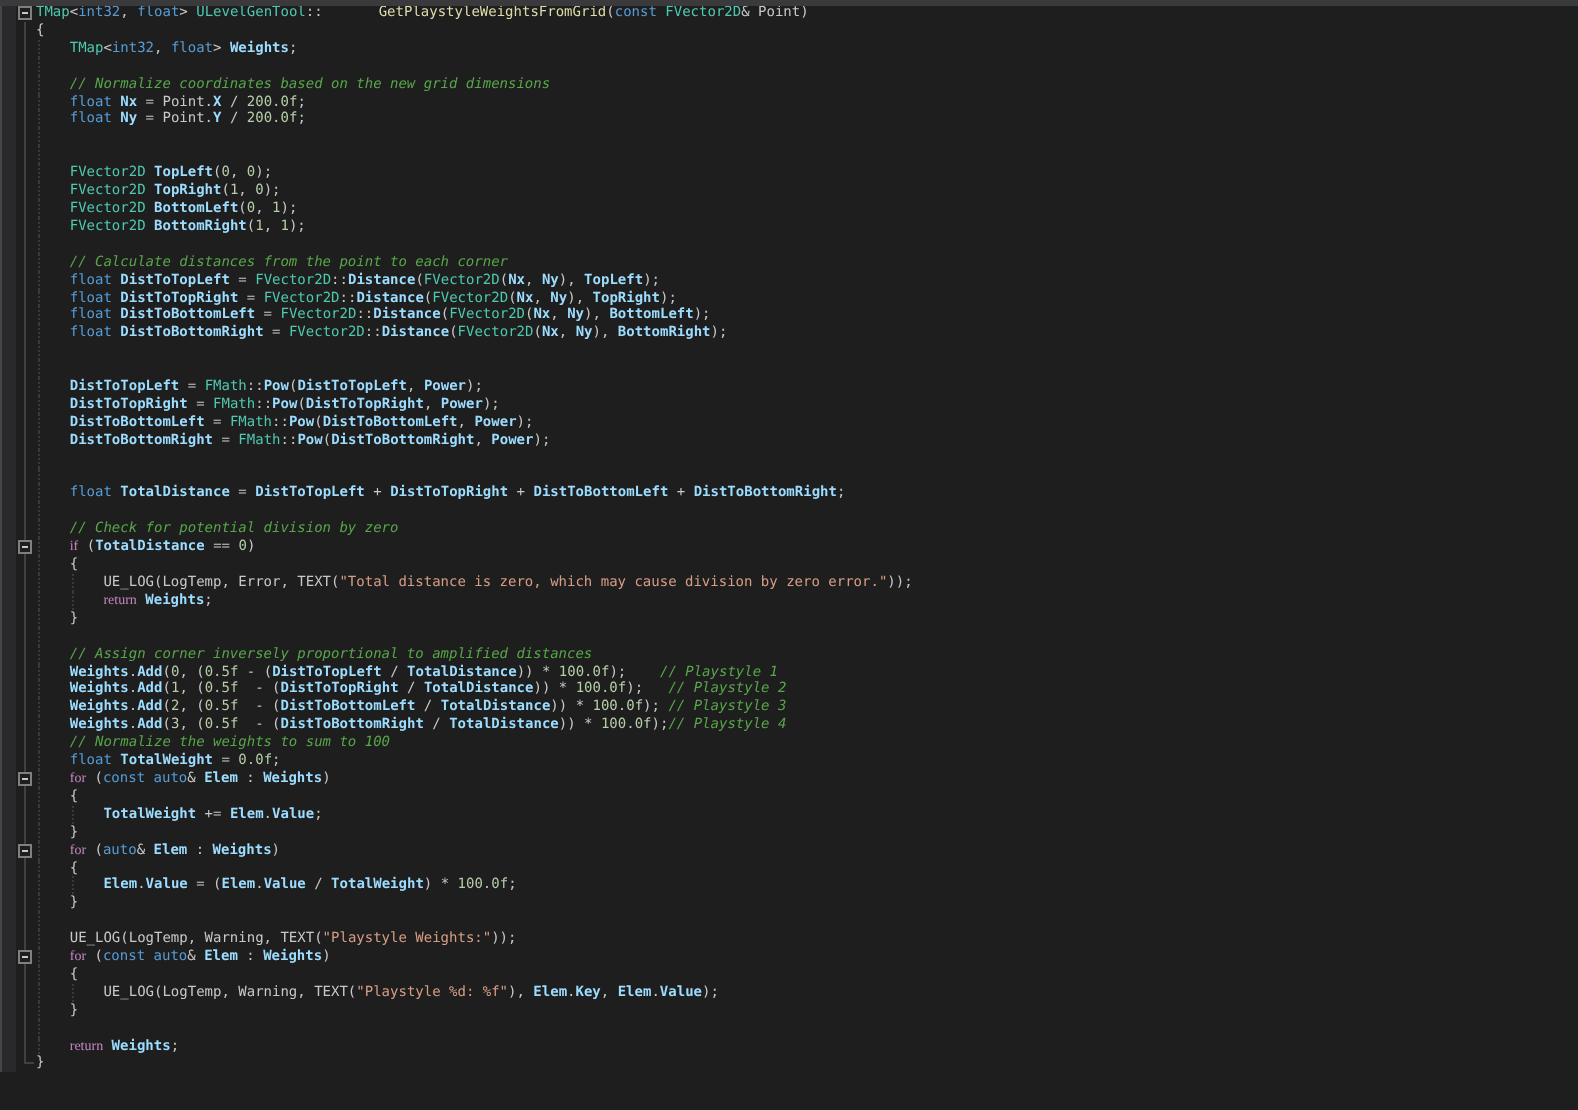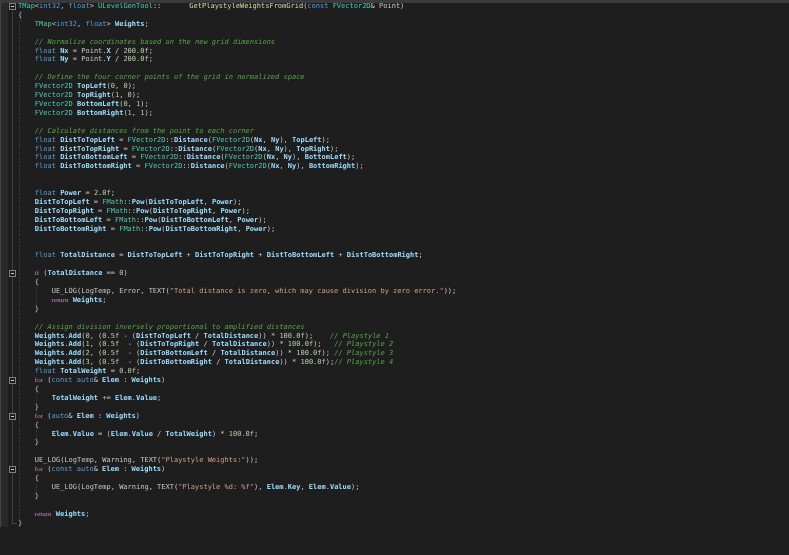--- a/index.html
+++ b/index.html
@@ -36,53 +36,54 @@
 <div class="editor">
   <div id="lines">
       <div class="line"><div class="gut-margin"></div><div class="gut-outline"><div class="foldbox"></div></div><div class="code"><span class="tk-t">TMap</span><span class="tk-p">&lt;</span><span class="tk-k">int32</span><span class="tk-p">, </span><span class="tk-k">float</span><span class="tk-p">&gt; </span><span class="tk-t">ULevelGenTool</span><span class="tk-p">::</span><span class="tk-f">GetPlaystyleWeightsFromGrid</span><span class="tk-p">(</span><span class="tk-k">const</span><span class="tk-p"> </span><span class="tk-t">FVector2D</span><span class="tk-p">&amp; Point)</span></div></div>
       <div class="line"><div class="gut-margin"></div><div class="gut-outline ol-line"></div><div class="code"><span class="tk-p">{</span></div></div>
       <div class="line"><div class="gut-margin"></div><div class="gut-outline ol-line"></div><div class="code"><span class="guide" style="left: calc(0ch + 1px);"></span><span class="tk-p">    </span><span class="tk-t">TMap</span><span class="tk-p">&lt;</span><span class="tk-k">int32</span><span class="tk-p">, </span><span class="tk-k">float</span><span class="tk-p">&gt; </span><span class="tk-v">Weights</span><span class="tk-p">;</span></div></div>
       <div class="line"><div class="gut-margin"></div><div class="gut-outline ol-line"></div><div class="code"><span class="guide" style="left: calc(0ch + 1px);"></span></div></div>
       <div class="line"><div class="gut-margin"></div><div class="gut-outline ol-line"></div><div class="code"><span class="guide" style="left: calc(0ch + 1px);"></span><span class="tk-p">    </span><span class="tk-m">// Normalize coordinates based on the new grid dimensions</span></div></div>
       <div class="line"><div class="gut-margin"></div><div class="gut-outline ol-line"></div><div class="code"><span class="guide" style="left: calc(0ch + 1px);"></span><span class="tk-p">    </span><span class="tk-k">float</span><span class="tk-p"> </span><span class="tk-v">Nx</span><span class="tk-p"> = Point.</span><span class="tk-v">X</span><span class="tk-p"> / </span><span class="tk-n">200.0f</span><span class="tk-p">;</span></div></div>
       <div class="line"><div class="gut-margin"></div><div class="gut-outline ol-line"></div><div class="code"><span class="guide" style="left: calc(0ch + 1px);"></span><span class="tk-p">    </span><span class="tk-k">float</span><span class="tk-p"> </span><span class="tk-v">Ny</span><span class="tk-p"> = Point.</span><span class="tk-v">Y</span><span class="tk-p"> / </span><span class="tk-n">200.0f</span><span class="tk-p">;</span></div></div>
       <div class="line"><div class="gut-margin"></div><div class="gut-outline ol-line"></div><div class="code"><span class="guide" style="left: calc(0ch + 1px);"></span></div></div>
-      <div class="line"><div class="gut-margin"></div><div class="gut-outline ol-line"></div><div class="code"><span class="guide" style="left: calc(0ch + 1px);"></span><span class="tk-p">    </span><span class="tk-m">// Define the four corner points of the grid in normalized space</span></div></div>
+      <div class="line"><div class="gut-margin"></div><div class="gut-outline ol-line"></div><div class="code"><span class="guide" style="left: calc(0ch + 1px);"></span><span class="tk-p">    </span></div></div>
       <div class="line"><div class="gut-margin"></div><div class="gut-outline ol-line"></div><div class="code"><span class="guide" style="left: calc(0ch + 1px);"></span><span class="tk-p">    </span><span class="tk-t">FVector2D</span><span class="tk-p"> </span><span class="tk-v">TopLeft</span><span class="tk-p">(</span><span class="tk-n">0</span><span class="tk-p">, </span><span class="tk-n">0</span><span class="tk-p">);</span></div></div>
       <div class="line"><div class="gut-margin"></div><div class="gut-outline ol-line"></div><div class="code"><span class="guide" style="left: calc(0ch + 1px);"></span><span class="tk-p">    </span><span class="tk-t">FVector2D</span><span class="tk-p"> </span><span class="tk-v">TopRight</span><span class="tk-p">(</span><span class="tk-n">1</span><span class="tk-p">, </span><span class="tk-n">0</span><span class="tk-p">);</span></div></div>
       <div class="line"><div class="gut-margin"></div><div class="gut-outline ol-line"></div><div class="code"><span class="guide" style="left: calc(0ch + 1px);"></span><span class="tk-p">    </span><span class="tk-t">FVector2D</span><span class="tk-p"> </span><span class="tk-v">BottomLeft</span><span class="tk-p">(</span><span class="tk-n">0</span><span class="tk-p">, </span><span class="tk-n">1</span><span class="tk-p">);</span></div></div>
       <div class="line"><div class="gut-margin"></div><div class="gut-outline ol-line"></div><div class="code"><span class="guide" style="left: calc(0ch + 1px);"></span><span class="tk-p">    </span><span class="tk-t">FVector2D</span><span class="tk-p"> </span><span class="tk-v">BottomRight</span><span class="tk-p">(</span><span class="tk-n">1</span><span class="tk-p">, </span><span class="tk-n">1</span><span class="tk-p">);</span></div></div>
       <div class="line"><div class="gut-margin"></div><div class="gut-outline ol-line"></div><div class="code"><span class="guide" style="left: calc(0ch + 1px);"></span></div></div>
       <div class="line"><div class="gut-margin"></div><div class="gut-outline ol-line"></div><div class="code"><span class="guide" style="left: calc(0ch + 1px);"></span><span class="tk-p">    </span><span class="tk-m">// Calculate distances from the point to each corner</span></div></div>
       <div class="line"><div class="gut-margin"></div><div class="gut-outline ol-line"></div><div class="code"><span class="guide" style="left: calc(0ch + 1px);"></span><span class="tk-p">    </span><span class="tk-k">float</span><span class="tk-p"> </span><span class="tk-v">DistToTopLeft</span><span class="tk-p"> = </span><span class="tk-t">FVector2D</span><span class="tk-p">::</span><span class="tk-v">Distance</span><span class="tk-p">(</span><span class="tk-t">FVector2D</span><span class="tk-p">(</span><span class="tk-v">Nx</span><span class="tk-p">, </span><span class="tk-v">Ny</span><span class="tk-p">), </span><span class="tk-v">TopLeft</span><span class="tk-p">);</span></div></div>
       <div class="line"><div class="gut-margin"></div><div class="gut-outline ol-line"></div><div class="code"><span class="guide" style="left: calc(0ch + 1px);"></span><span class="tk-p">    </span><span class="tk-k">float</span><span class="tk-p"> </span><span class="tk-v">DistToTopRight</span><span class="tk-p"> = </span><span class="tk-t">FVector2D</span><span class="tk-p">::</span><span class="tk-v">Distance</span><span class="tk-p">(</span><span class="tk-t">FVector2D</span><span class="tk-p">(</span><span class="tk-v">Nx</span><span class="tk-p">, </span><span class="tk-v">Ny</span><span class="tk-p">), </span><span class="tk-v">TopRight</span><span class="tk-p">);</span></div></div>
       <div class="line"><div class="gut-margin"></div><div class="gut-outline ol-line"></div><div class="code"><span class="guide" style="left: calc(0ch + 1px);"></span><span class="tk-p">    </span><span class="tk-k">float</span><span class="tk-p"> </span><span class="tk-v">DistToBottomLeft</span><span class="tk-p"> = </span><span class="tk-t">FVector2D</span><span class="tk-p">::</span><span class="tk-v">Distance</span><span class="tk-p">(</span><span class="tk-t">FVector2D</span><span class="tk-p">(</span><span class="tk-v">Nx</span><span class="tk-p">, </span><span class="tk-v">Ny</span><span class="tk-p">), </span><span class="tk-v">BottomLeft</span><span class="tk-p">);</span></div></div>
       <div class="line"><div class="gut-margin"></div><div class="gut-outline ol-line"></div><div class="code"><span class="guide" style="left: calc(0ch + 1px);"></span><span class="tk-p">    </span><span class="tk-k">float</span><span class="tk-p"> </span><span class="tk-v">DistToBottomRight</span><span class="tk-p"> = </span><span class="tk-t">FVector2D</span><span class="tk-p">::</span><span class="tk-v">Distance</span><span class="tk-p">(</span><span class="tk-t">FVector2D</span><span class="tk-p">(</span><span class="tk-v">Nx</span><span class="tk-p">, </span><span class="tk-v">Ny</span><span class="tk-p">), </span><span class="tk-v">BottomRight</span><span class="tk-p">);</span></div></div>
       <div class="line"><div class="gut-margin"></div><div class="gut-outline ol-line"></div><div class="code"><span class="guide" style="left: calc(0ch + 1px);"></span></div></div>
       <div class="line"><div class="gut-margin"></div><div class="gut-outline ol-line"></div><div class="code"><span class="guide" style="left: calc(0ch + 1px);"></span></div></div>
-      <div class="line"><div class="gut-margin"></div><div class="gut-outline ol-line"></div><div class="code"><span class="guide" style="left: calc(0ch + 1px);"></span><span class="tk-p">    </span><span class="tk-k">float</span><span class="tk-p"> </span><span class="tk-v">Power</span><span class="tk-p"> = </span><span class="tk-n">2.0f</span><span class="tk-p">;</span></div></div>
       <div class="line"><div class="gut-margin"></div><div class="gut-outline ol-line"></div><div class="code"><span class="guide" style="left: calc(0ch + 1px);"></span><span class="tk-p">    </span><span class="tk-v">DistToTopLeft</span><span class="tk-p"> = </span><span class="tk-t">FMath</span><span class="tk-p">::</span><span class="tk-v">Pow</span><span class="tk-p">(</span><span class="tk-v">DistToTopLeft</span><span class="tk-p">, </span><span class="tk-v">Power</span><span class="tk-p">);</span></div></div>
       <div class="line"><div class="gut-margin"></div><div class="gut-outline ol-line"></div><div class="code"><span class="guide" style="left: calc(0ch + 1px);"></span><span class="tk-p">    </span><span class="tk-v">DistToTopRight</span><span class="tk-p"> = </span><span class="tk-t">FMath</span><span class="tk-p">::</span><span class="tk-v">Pow</span><span class="tk-p">(</span><span class="tk-v">DistToTopRight</span><span class="tk-p">, </span><span class="tk-v">Power</span><span class="tk-p">);</span></div></div>
       <div class="line"><div class="gut-margin"></div><div class="gut-outline ol-line"></div><div class="code"><span class="guide" style="left: calc(0ch + 1px);"></span><span class="tk-p">    </span><span class="tk-v">DistToBottomLeft</span><span class="tk-p"> = </span><span class="tk-t">FMath</span><span class="tk-p">::</span><span class="tk-v">Pow</span><span class="tk-p">(</span><span class="tk-v">DistToBottomLeft</span><span class="tk-p">, </span><span class="tk-v">Power</span><span class="tk-p">);</span></div></div>
       <div class="line"><div class="gut-margin"></div><div class="gut-outline ol-line"></div><div class="code"><span class="guide" style="left: calc(0ch + 1px);"></span><span class="tk-p">    </span><span class="tk-v">DistToBottomRight</span><span class="tk-p"> = </span><span class="tk-t">FMath</span><span class="tk-p">::</span><span class="tk-v">Pow</span><span class="tk-p">(</span><span class="tk-v">DistToBottomRight</span><span class="tk-p">, </span><span class="tk-v">Power</span><span class="tk-p">);</span></div></div>
       <div class="line"><div class="gut-margin"></div><div class="gut-outline ol-line"></div><div class="code"><span class="guide" style="left: calc(0ch + 1px);"></span></div></div>
       <div class="line"><div class="gut-margin"></div><div class="gut-outline ol-line"></div><div class="code"><span class="guide" style="left: calc(0ch + 1px);"></span></div></div>
       <div class="line"><div class="gut-margin"></div><div class="gut-outline ol-line"></div><div class="code"><span class="guide" style="left: calc(0ch + 1px);"></span><span class="tk-p">    </span><span class="tk-k">float</span><span class="tk-p"> </span><span class="tk-v">TotalDistance</span><span class="tk-p"> = </span><span class="tk-v">DistToTopLeft</span><span class="tk-p"> + </span><span class="tk-v">DistToTopRight</span><span class="tk-p"> + </span><span class="tk-v">DistToBottomLeft</span><span class="tk-p"> + </span><span class="tk-v">DistToBottomRight</span><span class="tk-p">;</span></div></div>
       <div class="line"><div class="gut-margin"></div><div class="gut-outline ol-line"></div><div class="code"><span class="guide" style="left: calc(0ch + 1px);"></span></div></div>
+      <div class="line"><div class="gut-margin"></div><div class="gut-outline ol-line"></div><div class="code"><span class="guide" style="left: calc(0ch + 1px);"></span><span class="tk-p">    </span><span class="tk-m">// Check for potential division by zero</span></div></div>
       <div class="line"><div class="gut-margin"></div><div class="gut-outline ol-line"><div class="foldbox"></div></div><div class="code"><span class="guide" style="left: calc(0ch + 1px);"></span><span class="tk-p">    </span><span class="tk-c">if</span><span class="tk-p"> (</span><span class="tk-v">TotalDistance</span><span class="tk-p"> == </span><span class="tk-n">0</span><span class="tk-p">)</span></div></div>
       <div class="line"><div class="gut-margin"></div><div class="gut-outline ol-line"></div><div class="code"><span class="guide" style="left: calc(0ch + 1px);"></span><span class="tk-p">    {</span></div></div>
       <div class="line"><div class="gut-margin"></div><div class="gut-outline ol-line"></div><div class="code"><span class="guide" style="left: calc(0ch + 1px);"></span><span class="guide" style="left: calc(4ch + 1px);"></span><span class="tk-p">        UE_LOG(LogTemp, Error, TEXT(</span><span class="tk-s">"Total distance is zero, which may cause division by zero error."</span><span class="tk-p">));</span></div></div>
       <div class="line"><div class="gut-margin"></div><div class="gut-outline ol-line"></div><div class="code"><span class="guide" style="left: calc(0ch + 1px);"></span><span class="guide" style="left: calc(4ch + 1px);"></span><span class="tk-p">        </span><span class="tk-c">return</span><span class="tk-p"> </span><span class="tk-v">Weights</span><span class="tk-p">;</span></div></div>
       <div class="line"><div class="gut-margin"></div><div class="gut-outline ol-line"></div><div class="code"><span class="guide" style="left: calc(0ch + 1px);"></span><span class="tk-p">    }</span></div></div>
       <div class="line"><div class="gut-margin"></div><div class="gut-outline ol-line"></div><div class="code"><span class="guide" style="left: calc(0ch + 1px);"></span></div></div>
-      <div class="line"><div class="gut-margin"></div><div class="gut-outline ol-line"></div><div class="code"><span class="guide" style="left: calc(0ch + 1px);"></span><span class="tk-p">    </span><span class="tk-m">// Assign division inversely proportional to amplified distances</span></div></div>
+      <div class="line"><div class="gut-margin"></div><div class="gut-outline ol-line"></div><div class="code"><span class="guide" style="left: calc(0ch + 1px);"></span><span class="tk-p">    </span><span class="tk-m">// Assign corner inversely proportional to amplified distances</span></div></div>
       <div class="line"><div class="gut-margin"></div><div class="gut-outline ol-line"></div><div class="code"><span class="guide" style="left: calc(0ch + 1px);"></span><span class="tk-p">    </span><span class="tk-v">Weights</span><span class="tk-p">.</span><span class="tk-v">Add</span><span class="tk-p">(</span><span class="tk-n">0</span><span class="tk-p">, (</span><span class="tk-n">0.5f</span><span class="tk-p"> - (</span><span class="tk-v">DistToTopLeft</span><span class="tk-p"> / </span><span class="tk-v">TotalDistance</span><span class="tk-p">)) * </span><span class="tk-n">100.0f</span><span class="tk-p">);    </span><span class="tk-m">// Playstyle 1</span></div></div>
       <div class="line"><div class="gut-margin"></div><div class="gut-outline ol-line"></div><div class="code"><span class="guide" style="left: calc(0ch + 1px);"></span><span class="tk-p">    </span><span class="tk-v">Weights</span><span class="tk-p">.</span><span class="tk-v">Add</span><span class="tk-p">(</span><span class="tk-n">1</span><span class="tk-p">, (</span><span class="tk-n">0.5f</span><span class="tk-p">  - (</span><span class="tk-v">DistToTopRight</span><span class="tk-p"> / </span><span class="tk-v">TotalDistance</span><span class="tk-p">)) * </span><span class="tk-n">100.0f</span><span class="tk-p">);   </span><span class="tk-m">// Playstyle 2</span></div></div>
       <div class="line"><div class="gut-margin"></div><div class="gut-outline ol-line"></div><div class="code"><span class="guide" style="left: calc(0ch + 1px);"></span><span class="tk-p">    </span><span class="tk-v">Weights</span><span class="tk-p">.</span><span class="tk-v">Add</span><span class="tk-p">(</span><span class="tk-n">2</span><span class="tk-p">, (</span><span class="tk-n">0.5f</span><span class="tk-p">  - (</span><span class="tk-v">DistToBottomLeft</span><span class="tk-p"> / </span><span class="tk-v">TotalDistance</span><span class="tk-p">)) * </span><span class="tk-n">100.0f</span><span class="tk-p">); </span><span class="tk-m">// Playstyle 3</span></div></div>
       <div class="line"><div class="gut-margin"></div><div class="gut-outline ol-line"></div><div class="code"><span class="guide" style="left: calc(0ch + 1px);"></span><span class="tk-p">    </span><span class="tk-v">Weights</span><span class="tk-p">.</span><span class="tk-v">Add</span><span class="tk-p">(</span><span class="tk-n">3</span><span class="tk-p">, (</span><span class="tk-n">0.5f</span><span class="tk-p">  - (</span><span class="tk-v">DistToBottomRight</span><span class="tk-p"> / </span><span class="tk-v">TotalDistance</span><span class="tk-p">)) * </span><span class="tk-n">100.0f</span><span class="tk-p">);</span><span class="tk-m">// Playstyle 4</span></div></div>
+      <div class="line"><div class="gut-margin"></div><div class="gut-outline ol-line"></div><div class="code"><span class="guide" style="left: calc(0ch + 1px);"></span><span class="tk-p">    </span><span class="tk-m">// Normalize the weights to sum to 100</span></div></div>
       <div class="line"><div class="gut-margin"></div><div class="gut-outline ol-line"></div><div class="code"><span class="guide" style="left: calc(0ch + 1px);"></span><span class="tk-p">    </span><span class="tk-k">float</span><span class="tk-p"> </span><span class="tk-v">TotalWeight</span><span class="tk-p"> = </span><span class="tk-n">0.0f</span><span class="tk-p">;</span></div></div>
       <div class="line"><div class="gut-margin"></div><div class="gut-outline ol-line"><div class="foldbox"></div></div><div class="code"><span class="guide" style="left: calc(0ch + 1px);"></span><span class="tk-p">    </span><span class="tk-c">for</span><span class="tk-p"> (</span><span class="tk-k">const</span><span class="tk-p"> </span><span class="tk-k">auto</span><span class="tk-p">&amp; </span><span class="tk-v">Elem</span><span class="tk-p"> : </span><span class="tk-v">Weights</span><span class="tk-p">)</span></div></div>
       <div class="line"><div class="gut-margin"></div><div class="gut-outline ol-line"></div><div class="code"><span class="guide" style="left: calc(0ch + 1px);"></span><span class="tk-p">    {</span></div></div>
       <div class="line"><div class="gut-margin"></div><div class="gut-outline ol-line"></div><div class="code"><span class="guide" style="left: calc(0ch + 1px);"></span><span class="guide" style="left: calc(4ch + 1px);"></span><span class="tk-p">        </span><span class="tk-v">TotalWeight</span><span class="tk-p"> += </span><span class="tk-v">Elem</span><span class="tk-p">.</span><span class="tk-v">Value</span><span class="tk-p">;</span></div></div>
       <div class="line"><div class="gut-margin"></div><div class="gut-outline ol-line"></div><div class="code"><span class="guide" style="left: calc(0ch + 1px);"></span><span class="tk-p">    }</span></div></div>
       <div class="line"><div class="gut-margin"></div><div class="gut-outline ol-line"><div class="foldbox"></div></div><div class="code"><span class="guide" style="left: calc(0ch + 1px);"></span><span class="tk-p">    </span><span class="tk-c">for</span><span class="tk-p"> (</span><span class="tk-k">auto</span><span class="tk-p">&amp; </span><span class="tk-v">Elem</span><span class="tk-p"> : </span><span class="tk-v">Weights</span><span class="tk-p">)</span></div></div>
       <div class="line"><div class="gut-margin"></div><div class="gut-outline ol-line"></div><div class="code"><span class="guide" style="left: calc(0ch + 1px);"></span><span class="tk-p">    {</span></div></div>
       <div class="line"><div class="gut-margin"></div><div class="gut-outline ol-line"></div><div class="code"><span class="guide" style="left: calc(0ch + 1px);"></span><span class="guide" style="left: calc(4ch + 1px);"></span><span class="tk-p">        </span><span class="tk-v">Elem</span><span class="tk-p">.</span><span class="tk-v">Value</span><span class="tk-p"> = (</span><span class="tk-v">Elem</span><span class="tk-p">.</span><span class="tk-v">Value</span><span class="tk-p"> / </span><span class="tk-v">TotalWeight</span><span class="tk-p">) * </span><span class="tk-n">100.0f</span><span class="tk-p">;</span></div></div>
       <div class="line"><div class="gut-margin"></div><div class="gut-outline ol-line"></div><div class="code"><span class="guide" style="left: calc(0ch + 1px);"></span><span class="tk-p">    }</span></div></div>
       <div class="line"><div class="gut-margin"></div><div class="gut-outline ol-line"></div><div class="code"><span class="guide" style="left: calc(0ch + 1px);"></span></div></div>

